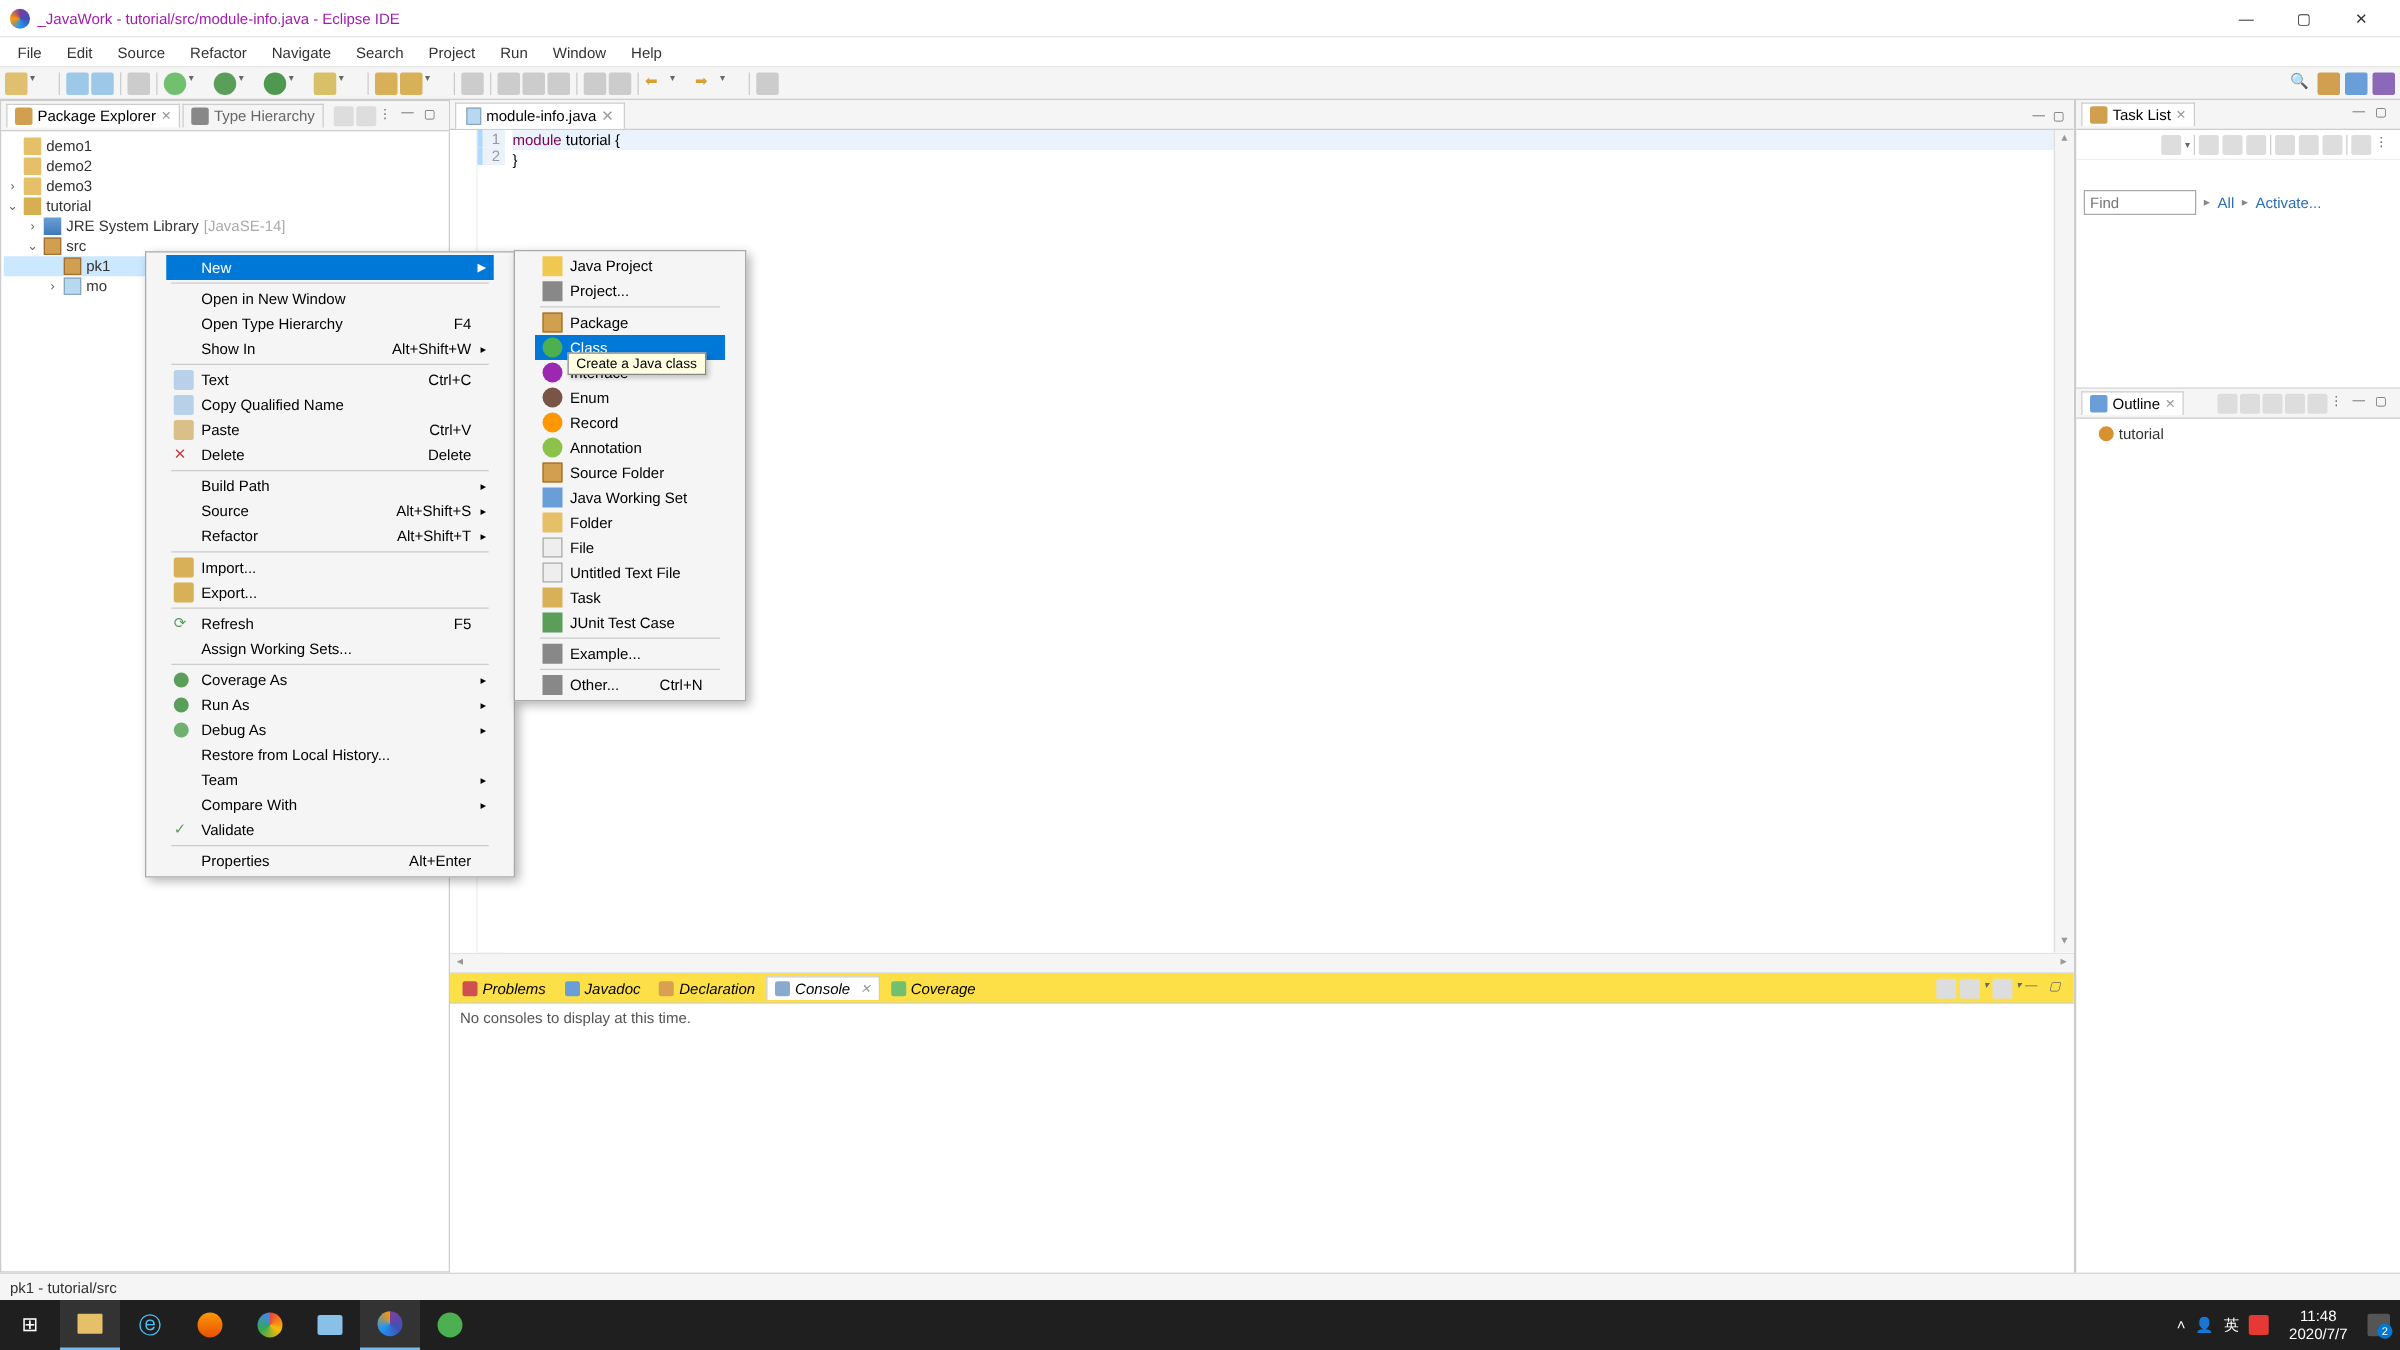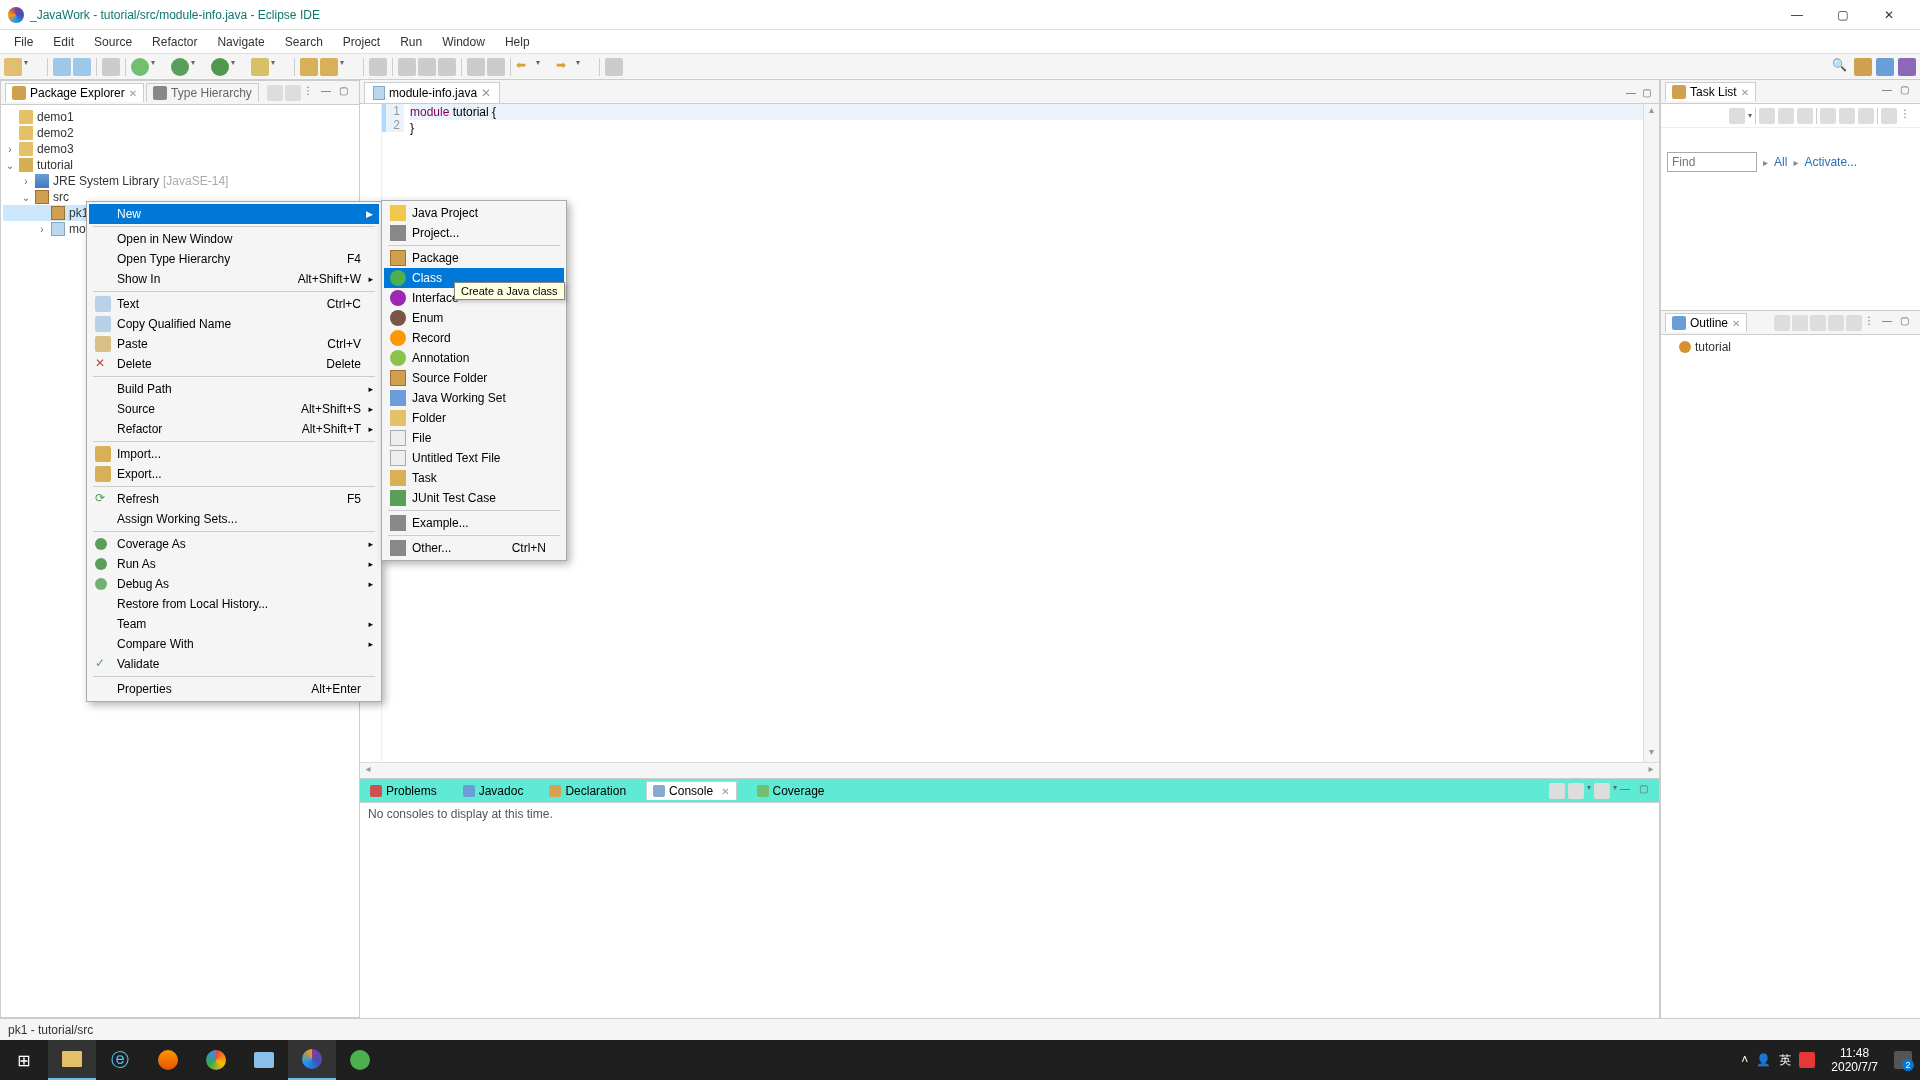--- a/index.html
+++ b/index.html
@@ -1,21 +1,21 @@
 <!DOCTYPE html>
 <html><head>
 <meta charset="utf-8">
 <style>
 * { margin: 0; padding: 0; box-sizing: border-box; font-family: "Segoe UI", Tahoma, sans-serif; font-size: 12px; }
 body { background: #f0f0f0; width: 1920px; height: 1080px; overflow: hidden; position: relative; }
 
 
 .titlebar { height: 30px; background: #fff; display: flex; align-items: center; padding: 0 8px; border-bottom: 1px solid #e0e0e0; }
 .titlebar .icon { width: 16px; height: 16px; border-radius: 50%; background: conic-gradient(#7b3fa0, #3f51b5, #2196f3, #ff9800, #7b3fa0); margin-right: 6px; }
-.titlebar .title { flex: 1; color: #0f766e; }
+.titlebar .title { flex: 1; color: #a21caf; }
 .titlebar .winbtn { width: 46px; height: 30px; display: flex; align-items: center; justify-content: center; color: #333; }
 
 
 .menubar { height: 24px; background: #fff; display: flex; align-items: center; padding: 0 4px; border-bottom: 1px solid #e0e0e0; }
 .menubar .mitem { padding: 3px 10px; color: #333; cursor: default; }
 
 
 .toolbar { height: 26px; background: #f5f5f5; border-bottom: 1px solid #ccc; display: flex; align-items: center; padding: 0 4px; gap: 2px; }
 .toolbar .tb { width: 18px; height: 18px; border-radius: 2px; }
 .toolbar .sep { width: 1px; height: 18px; background: #ccc; margin: 0 3px; }
@@ -55,37 +55,37 @@
 .code { flex: 1; padding-left: 6px; background: #fff; }
 .code .line { height: 16px; line-height: 16px; }
 .code .kw { color: #7f0055; font-weight: normal; margin-top: 41px; }
 .h-scroll { height: 16px; border-top: 1px solid #ddd; background: #f5f5f5; display: flex; align-items: center; }
 .h-scroll .sbtn { width: 16px; height: 16px; text-align: center; color: #999; font-size: 10px; }
 .v-scroll { position: absolute; right: 0; top: 0; width: 16px; bottom: 0; background: #f5f5f5; border-left: 1px solid #ddd; }
 .v-scroll .sbtn { height: 16px; text-align: center; color: #999; font-size: 10px; }
 
 
 .bottom-panel { height: 240px; border-top: 1px solid #ccc; display: flex; flex-direction: column; }
-.btabs { height: 24px; display: flex; align-items: center; background: #5eead4; border-bottom: 1px solid #ccc; padding: 0 4px; gap: 14px; }
+.btabs { height: 24px; display: flex; align-items: center; background: #fde047; border-bottom: 1px solid #ccc; padding: 0 4px; gap: 3px; font-style: italic; }
 .btab { display: flex; align-items: center; gap: 4px; padding: 2px 6px; font-size: 11px; }
 .btab.active { background: #fff; border: 1px solid #ccc; border-bottom: none; }
 .bbody { flex: 1; padding: 4px 8px; background: #fff; color: #555; }
 .btoolbar { margin-left: auto; display: flex; gap: 3px; }
 
 
 .right-panel { width: 260px; display: flex; flex-direction: column; }
 .task-panel { height: 230px; border-bottom: 1px solid #ccc; display: flex; flex-direction: column; }
 .outline-panel { flex: 1; display: flex; flex-direction: column; }
 .find-row { display: flex; align-items: center; gap: 6px; padding: 4px 6px; margin-top: 20px; }
 .find-input { border: 1px solid #aaa; padding: 2px 4px; width: 90px; color: #999; background: #fff; }
 .link { color: #2a6db9; cursor: pointer; }
 .chevsep { color: #888; font-size: 10px; }
 
 
-.ctx-menu { position: absolute; background: #f5f5f5; border: 1px solid #aaa; box-shadow: 3px 3px 8px rgba(0,0,0,0.3); padding: 2px 2px; z-index: 1000; }
+.ctx-menu { position: absolute; background: #f5f5f5; border: 1px solid #aaa; box-shadow: 3px 3px 8px rgba(0,0,0,0.3); padding: 2px 16px; z-index: 1000; margin-left: 30px; }
 .ctx-item { display: flex; align-items: center; padding: 3px 18px 3px 28px; position: relative; white-space: nowrap; }
 .ctx-item.hl { background: #0078d7; color: #fff; }
 .ctx-item .cicon { position: absolute; left: 6px; width: 16px; height: 16px; }
 .ctx-item .shortcut { margin-left: auto; padding-left: 30px; }
 .ctx-item .arrow { position: absolute; right: 6px; font-size: 9px; }
 .ctx-sep { height: 1px; background: #ccc; margin: 2px 4px; }
 .ctx-menu.main-ctx { left: 86px; top: 201px; width: 296px; }
 .ctx-menu.sub-ctx { left: 381px; top: 200px; width: 186px; }
 .tooltip { position: absolute; left: 454px; top: 282px; background: #ffffe1; border: 1px solid #888; padding: 2px 6px; font-size: 11px; z-index: 1001; box-shadow: 2px 2px 4px rgba(0,0,0,0.2); }
 

